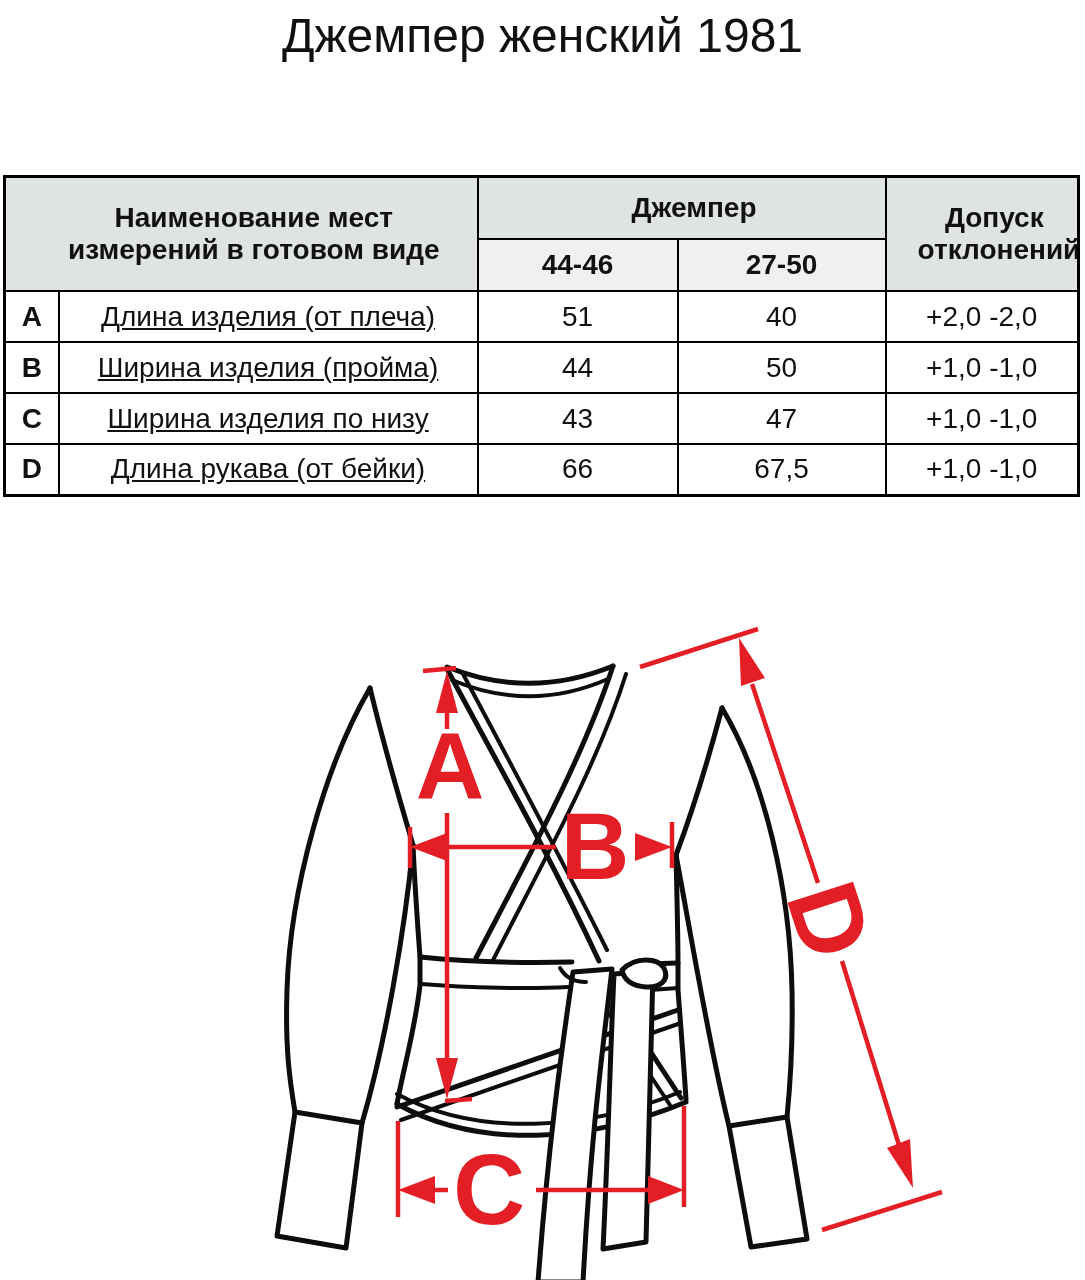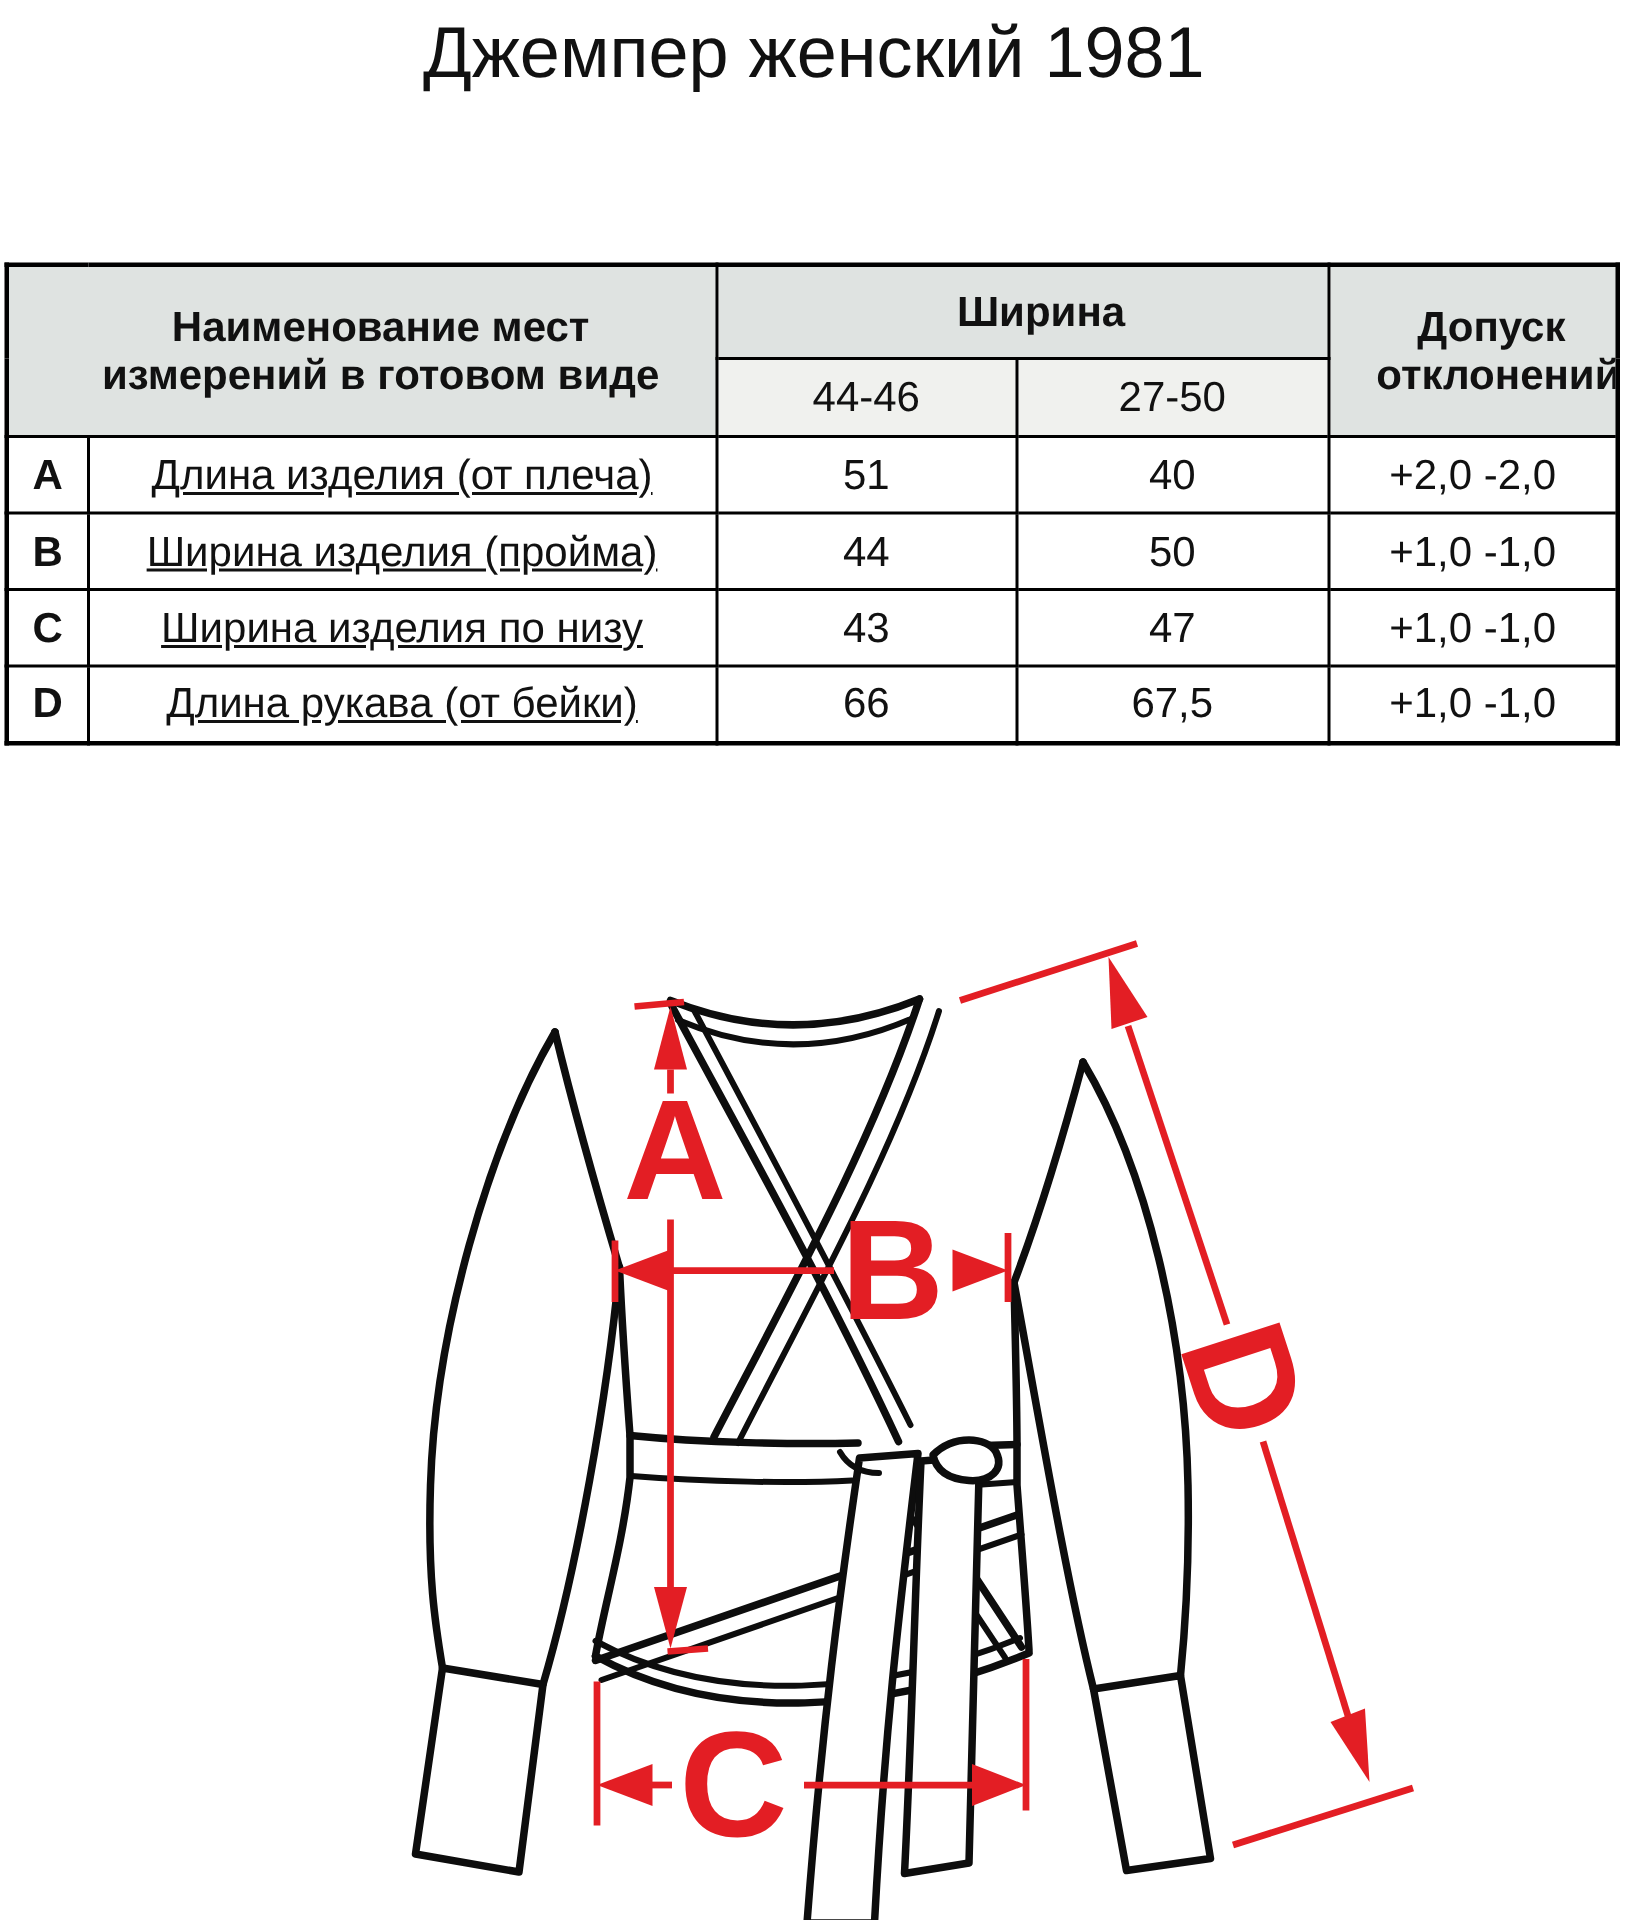--- a/index.html
+++ b/index.html
@@ -37,21 +37,21 @@
     vertical-align:middle;
     overflow:hidden;
   }
   th.hdr{
     background:var(--header-bg);
     font-weight:bold;
     font-size:28px;
   }
   th.subhdr{
     background:var(--subheader-bg);
-    font-weight:normal;
+    font-weight:bold;
     height:50px;
     margin-top:20px;
   }
   tr.hrow1 th{height:60px;padding-left:31px;}
   tr.brow{height:51px;}
   td.letter{font-weight:bold;}
   td.mname{text-align:left;padding-left:12px;text-decoration:underline;}
   .diagram{
     position:absolute;left:0;top:590px;
     width:1085px;height:690px;
@@ -78,21 +78,21 @@
     <colgroup>
       <col style="width:54px">
         <col style="width:419px">
         <col style="width:200px">
         <col style="width:208px">
         <col style="width:193px">
     </colgroup>
     <thead>
       <tr class="hrow1">
         <th class="hdr" colspan="2" rowspan="2">Наименование мест измерений в готовом виде</th>
-        <th class="hdr" colspan="2">Ширина</th>
+        <th class="hdr" colspan="2">Джемпер</th>
         <th class="hdr" rowspan="2">Допуск отклонений</th>
       </tr>
       <tr>
         <th class="subhdr">44-46</th>
         <th class="subhdr">27-50</th>
       </tr>
     </thead>
     <tbody>
       <tr class="brow">
         <td class="letter">A</td>

